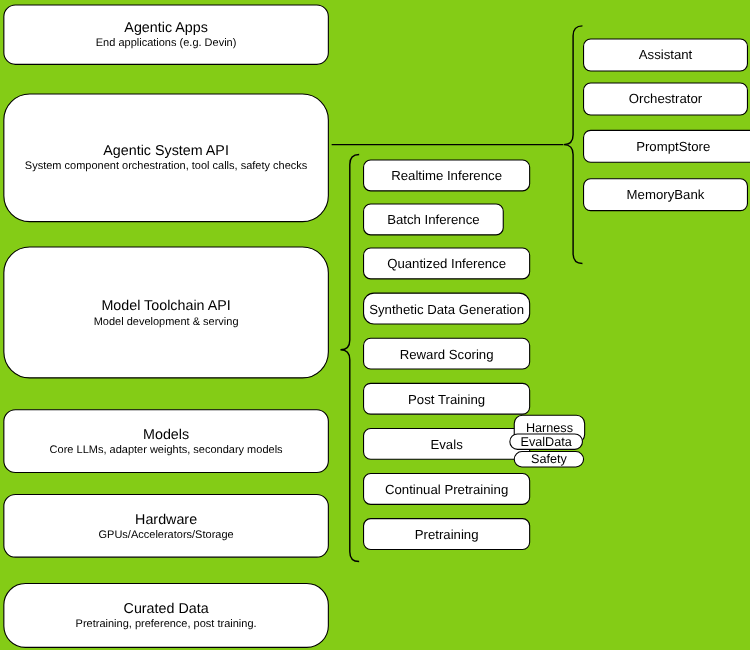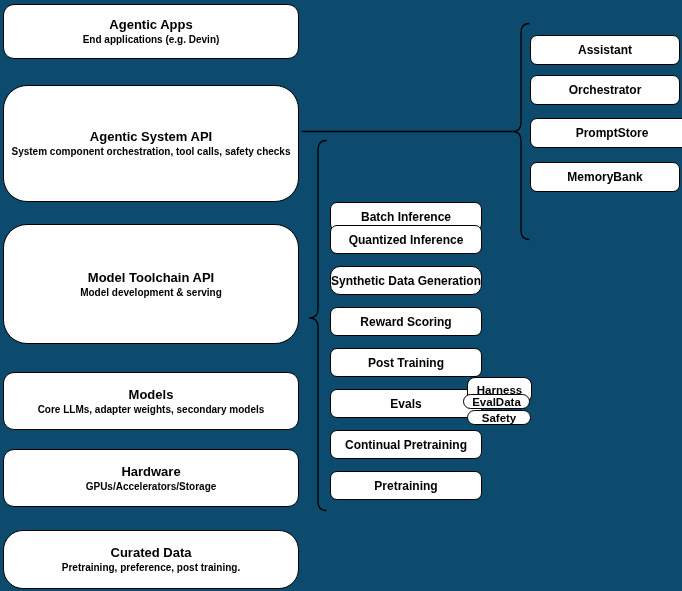--- a/index.html
+++ b/index.html
@@ -5,23 +5,22 @@
   html, body {
     margin: 0;
     padding: 0;
     background: #ffffff;
     font-family: "Liberation Sans", sans-serif;
   }
   #canvas {
     position: relative;
     width: 682px;
     height: 591px;
-    background: #0c4a6e;
+    background: #84cc16;
     overflow: hidden;
-    font-weight: bold;
   }
   
   .node {
     position: absolute;
     box-sizing: border-box;
     border: 1.3px solid #000000;
     background: #ffffff;
     display: flex;
     flex-direction: column;
     align-items: center;
@@ -110,21 +109,22 @@
   <div class="node layer-box" style="left:3px; top:449px; width:296px; height:58px;">
     <div class="layer-title">Hardware</div>
     <div class="layer-sub">GPUs/Accelerators/Storage</div>
   </div>
 
   <div class="node layer-box" style="left:3px; top:530px; width:296px; height:59px;border-radius:20px;">
     <div class="layer-title">Curated Data</div>
     <div class="layer-sub">Pretraining, preference, post training.</div>
   </div>
 
-  <div class="node mid-box" style="left:330px; top:202px; width:152px; height:29px;">Batch Inference</div>
+  <div class="node mid-box" style="left:330px; top:145px; width:152px; height:29px;">Realtime Inference</div>
+  <div class="node mid-box" style="left:330px; top:185px; width:128px; height:29px;">Batch Inference</div>
   <div class="node mid-box" style="left:330px; top:225px; width:152px; height:29px;">Quantized Inference</div>
   <div class="node mid-box" style="left:330px; top:266px; width:152px; height:29px;border-radius:10px;">Synthetic Data Generation</div>
   <div class="node mid-box" style="left:330px; top:307px; width:152px; height:29px;">Reward Scoring</div>
   <div class="node mid-box" style="left:330px; top:348px; width:152px; height:29px;">Post Training</div>
   <div class="node mid-box" style="left:330px; top:389px; width:152px; height:29px;">Evals</div>
   <div class="node mid-box" style="left:330px; top:430px; width:152px; height:29px;">Continual Pretraining</div>
   <div class="node mid-box" style="left:330px; top:471px; width:152px; height:29px;">Pretraining</div>
 
   <div class="pill" style="left:467px; top:377px; width:65px; height:26px;">Harness</div>
   <div class="pill" style="left:463px; top:394px; width:67px; height:15px;">EvalData</div>

